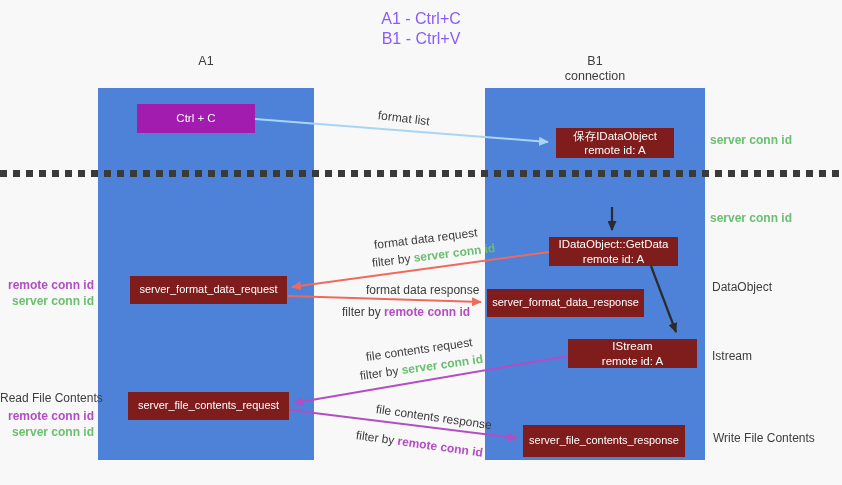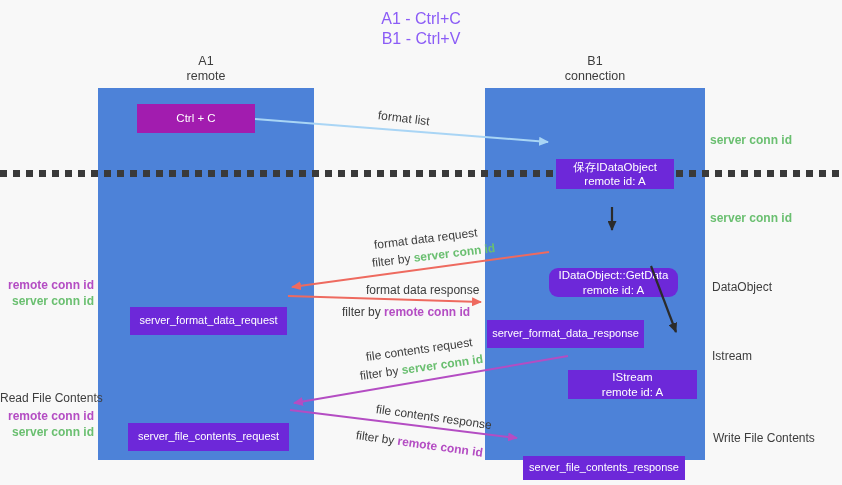--- a/index.html
+++ b/index.html
@@ -10,21 +10,21 @@
   .col-header{position:absolute;text-align:center;font-size:12.5px;line-height:15px;color:#3d3d3d;}
   .col{position:absolute;top:88px;height:372px;background:#4d82d8;}
   .col-a1{left:98px;width:216px;}
   .col-b1{left:485px;width:220px;}
   .divider{position:absolute;left:0;top:170px;width:842px;height:7px;
            background:repeating-linear-gradient(90deg,#3a3a3a 0 7px,transparent 7px 13px);}
   .box{position:absolute;display:flex;flex-direction:column;align-items:center;justify-content:center;
        color:#ffffff;text-align:center;font-size:11.5px;line-height:1.25;}
   .box.small-text{font-size:11px;}
   .green{background:#a21caf;}
-  .orange{background:#6d28d9;margin-top:31px;}
+  .orange{background:#7f1d1d;}
   .lbl{position:absolute;font-size:12px;color:#3d3d3d;white-space:nowrap;}
   .lbl.right-align{text-align:right;}
   .bold-green{color:#6abf70;font-weight:bold;}
   .bold-purple{color:#b44dc3;font-weight:bold;}
   .rot-p7{transform:rotate(7deg);transform-origin:left center;}
   .rot-n7{transform:rotate(-7deg);transform-origin:left center;}
   .rot-n8{transform:rotate(-8deg);transform-origin:left center;}
   .rot-p8{transform:rotate(8deg);transform-origin:left center;}
   .arrows{position:absolute;left:0;top:0;pointer-events:none;}
   .stack{line-height:16px;}
@@ -34,21 +34,20 @@
 
 <div class="canvas">
 
   <div class="title">
     <div>A1 - Ctrl+C</div>
     <div>B1 - Ctrl+V</div>
   </div>
 
   <div class="col-header" style="left:98px;top:54px;width:216px;">
     <div>A1</div>
-    <div>remote</div>
   </div>
   <div class="col-header" style="left:485px;top:54px;width:220px;">
     <div>B1</div>
     <div>connection</div>
   </div>
 
   <div class="col col-a1"></div>
   <div class="col col-b1"></div>
 
   <div class="divider"></div>
@@ -56,21 +55,21 @@
   <div class="box green" style="left:137px;top:104px;width:118px;height:29px;">
     <div>Ctrl + C</div>
   </div>
 
   <div class="box orange" style="left:556px;top:128px;width:118px;height:30px;">
     <div>保存IDataObject</div>
     <div>remote id: A</div>
   </div>
 
 
-  <div class="box orange" style="left:549px;top:237px;width:129px;height:29px;border-radius:9px;">
+  <div class="box orange" style="left:549px;top:237px;width:129px;height:29px;">
     <div>IDataObject::GetData</div>
     <div>remote id: A</div>
   </div>
 
   <div class="box orange small-text" style="left:130px;top:276px;width:157px;height:28px;">
     <div>server_format_data_request</div>
   </div>
 
   <div class="box orange small-text" style="left:487px;top:289px;width:157px;height:28px;">
     <div>server_format_data_response</div>
@@ -78,21 +77,21 @@
 
   <div class="box orange" style="left:568px;top:339px;width:129px;height:29px;">
     <div>IStream</div>
     <div>remote id: A</div>
   </div>
 
   <div class="box orange small-text" style="left:128px;top:392px;width:161px;height:28px;">
     <div>server_file_contents_request</div>
   </div>
 
-  <div class="box orange small-text" style="left:523px;top:425px;width:162px;height:24px;">
+  <div class="box orange small-text" style="left:523px;top:425px;width:162px;height:32px;">
     <div>server_file_contents_response</div>
   </div>
 
   <svg class="arrows" width="842" height="485">
     <defs>
       <marker id="ah-blue" markerUnits="userSpaceOnUse" markerWidth="10" markerHeight="9" refX="9" refY="4.5" orient="auto">
         <path d="M0,0 L10,4.5 L0,9 z" fill="#a9d5f5"></path>
       </marker>
       <marker id="ah-black" markerUnits="userSpaceOnUse" markerWidth="10" markerHeight="9" refX="9" refY="4.5" orient="auto">
         <path d="M0,0 L10,4.5 L0,9 z" fill="#2b2b2b"></path>

